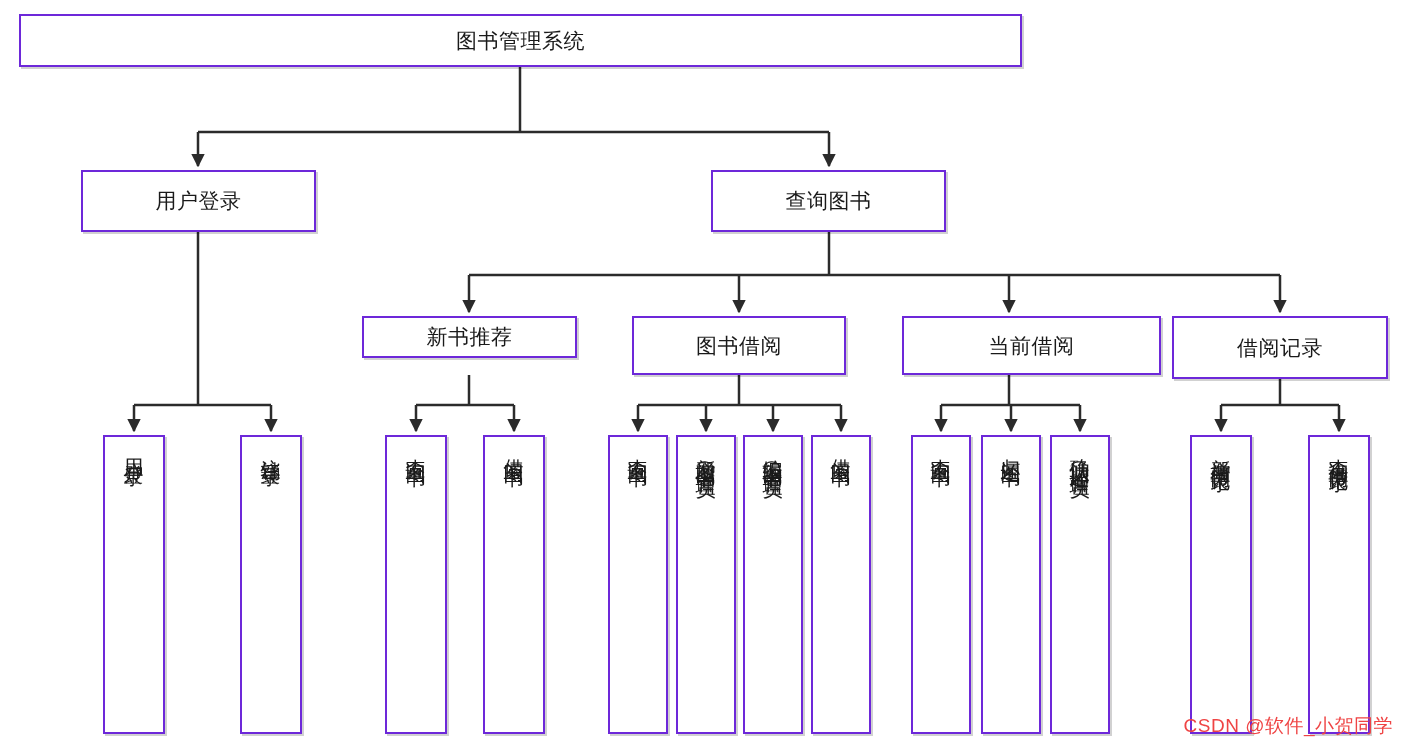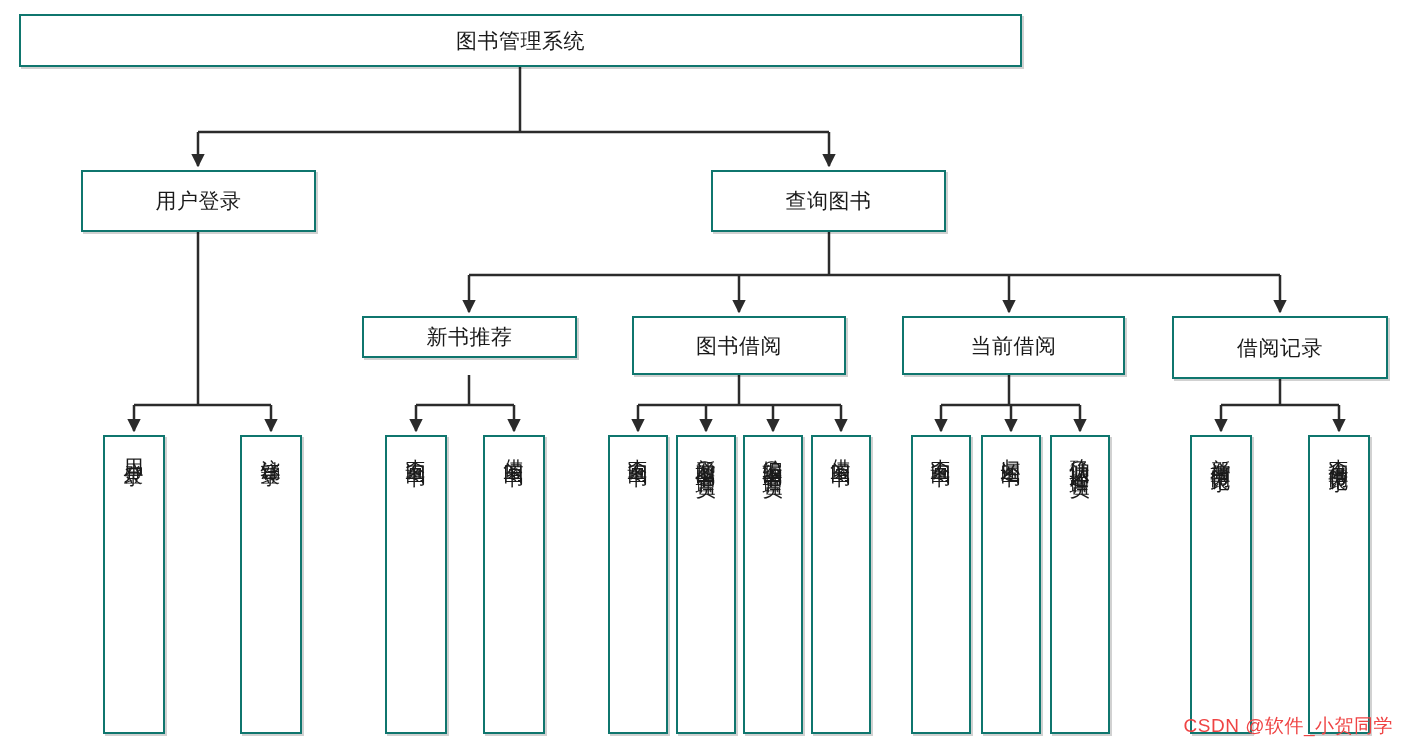--- a/index.html
+++ b/index.html
@@ -21,21 +21,21 @@
     position: absolute;
     left: 0;
     top: 0;
     width: 1405px;
     height: 747px;
   }
   .node-box {
     position: absolute;
     box-sizing: border-box;
     background: #ffffff;
-    border: 2px solid #0f766e;
+    border: 2px solid #6d28d9;
     box-shadow: 2px 2px 0 rgba(0,0,0,0.18);
     display: flex;
     align-items: center;
     justify-content: center;
   }
   .node-label-h {
     font-size: 21px;
     color: #1a1a1a;
     line-height: 1.1;
     letter-spacing: 0.5px;
@@ -144,21 +144,21 @@
   <div class="node-box" style="left: 711px; top: 170px; width: 235px; height: 62px;">
     <span class="node-label-h">查询图书</span>
   </div>
 
   <div class="node-box" style="left: 362px; top: 316px; width: 215px; height: 42px;">
     <span class="node-label-h">新书推荐</span>
   </div>
   <div class="node-box" style="left: 632px; top: 316px; width: 214px; height: 59px;">
     <span class="node-label-h">图书借阅</span>
   </div>
-  <div class="node-box" style="left: 902px; top: 316px; width: 223px; height: 59px;">
+  <div class="node-box" style="left: 902px; top: 316px; width: 259px; height: 59px;">
     <span class="node-label-h">当前借阅</span>
   </div>
   <div class="node-box" style="left: 1172px; top: 316px; width: 216px; height: 63px;">
     <span class="node-label-h">借阅记录</span>
   </div>
 
   <div class="node-box vertical" style="left: 103px; top: 435px; width: 62px; height: 299px;">
     <span class="node-label-v">用户登录</span>
   </div>
   <div class="node-box vertical" style="left: 240px; top: 435px; width: 62px; height: 299px;">

